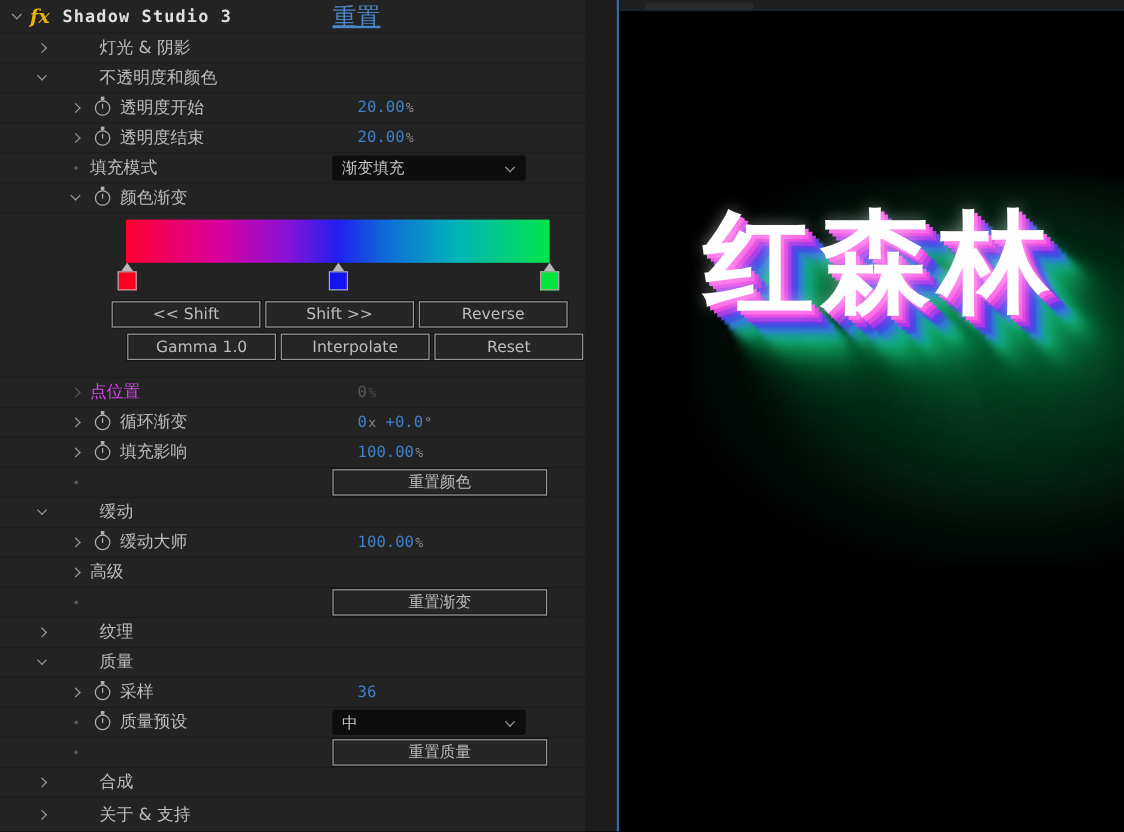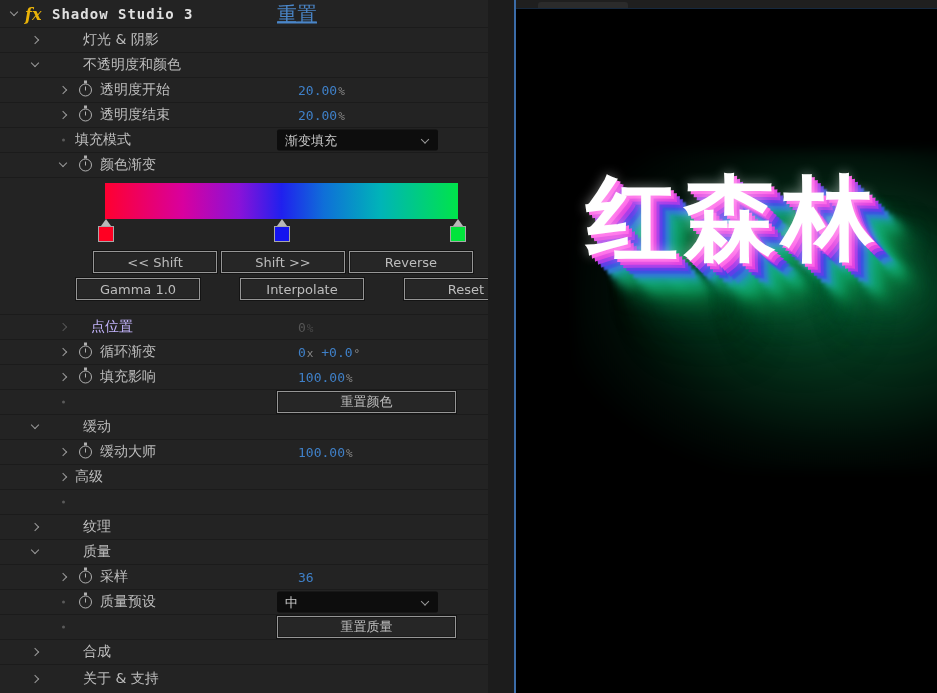--- a/index.html
+++ b/index.html
@@ -33,21 +33,21 @@
 
   .pos-chev0 { left:9px; }  .pos-fx { left:25px; } .pos-title { left:52px; }
   .pos-chev1 { left:30px; } .pos-lbl1 { left:60px;margin-left:23px; }
   .pos-chev2 { left:58px; } .pos-dot { left:62px; } .pos-watch { left:79px; }
   .pos-lbl2 { left:100px; } .pos-lbl2b { left:75px; }
   .pos-val { left:277px; }
 
   .val { font-family:"DejaVu Sans Mono","Liberation Mono",monospace; font-size:13px; white-space:nowrap;margin-left:21px; }
   .val .num { color:#3f80c8; }
   .val .unit { color:#8a8a8a; font-size:11px; margin-left:1px; }
-  .row.disabled .lbl { color:#c4b5fd;margin-left:16px; }
+  .row.disabled .lbl { color:#d946ef; }
   .row.disabled .num { color:#565656; }
   .row.disabled .unit { color:#4a4a4a; }
 
   .dropdown { left:277px; width:161px; height:21px; background:#0d0d0d; border-radius:2px;
     display:flex; align-items:center; padding:0 8px; cursor:pointer; }
   .dropdown .dd-text { color:#c8c8c8; font-size:13px; }
   .dropdown .dd-chev { margin-left:auto; position:relative; width:10px; height:10px; }
   .dropdown .dd-chev::before { content:""; position:absolute; top:1px; left:2px; width:5px; height:5px;
     border-right:1.5px solid #9a9a9a; border-bottom:1.5px solid #9a9a9a; transform:rotate(45deg); }
 
@@ -162,21 +162,21 @@
       </div>
       <div class="stop" style="left:449px;">
         <div class="tri"></div>
         <div class="swatch" style="background: rgb(0, 228, 60);"></div>
       </div>
       <div class="grad-btnrow" style="left:93px; top:73px;">
         <div class="ae-btn">&lt;&lt; Shift</div>
         <div class="ae-btn">Shift &gt;&gt;</div>
         <div class="ae-btn">Reverse</div>
       </div>
-      <div class="grad-btnrow" style="left:76px; top:100px;gap:36px;">
+      <div class="grad-btnrow" style="left:106px; top:100px;">
         <div class="ae-btn">Gamma 1.0</div>
         <div class="ae-btn">Interpolate</div>
         <div class="ae-btn">Reset</div>
       </div>
     </div>
 
     <div class="row disabled">
       <span class="chev dim pos-chev2"></span>
       <span class="lbl pos-lbl2b">点位置</span>
       <span class="val pos-val"><span class="num">0</span><span class="unit">%</span></span>
@@ -213,20 +213,21 @@
       <span class="val pos-val"><span class="num">100.00</span><span class="unit">%</span></span>
     </div>
 
     <div class="row">
       <span class="chev pos-chev2"></span>
       <span class="lbl pos-lbl2b">高级</span>
     </div>
 
     <div class="row">
       <span class="dot pos-dot"></span>
+      <div class="ae-btn reset-btn">重置渐变</div>
     </div>
 
     <div class="row">
       <span class="chev pos-chev1"></span>
       <span class="lbl pos-lbl1">纹理</span>
     </div>
 
     <div class="row">
       <span class="chev down pos-chev1"></span>
       <span class="lbl pos-lbl1">质量</span>

